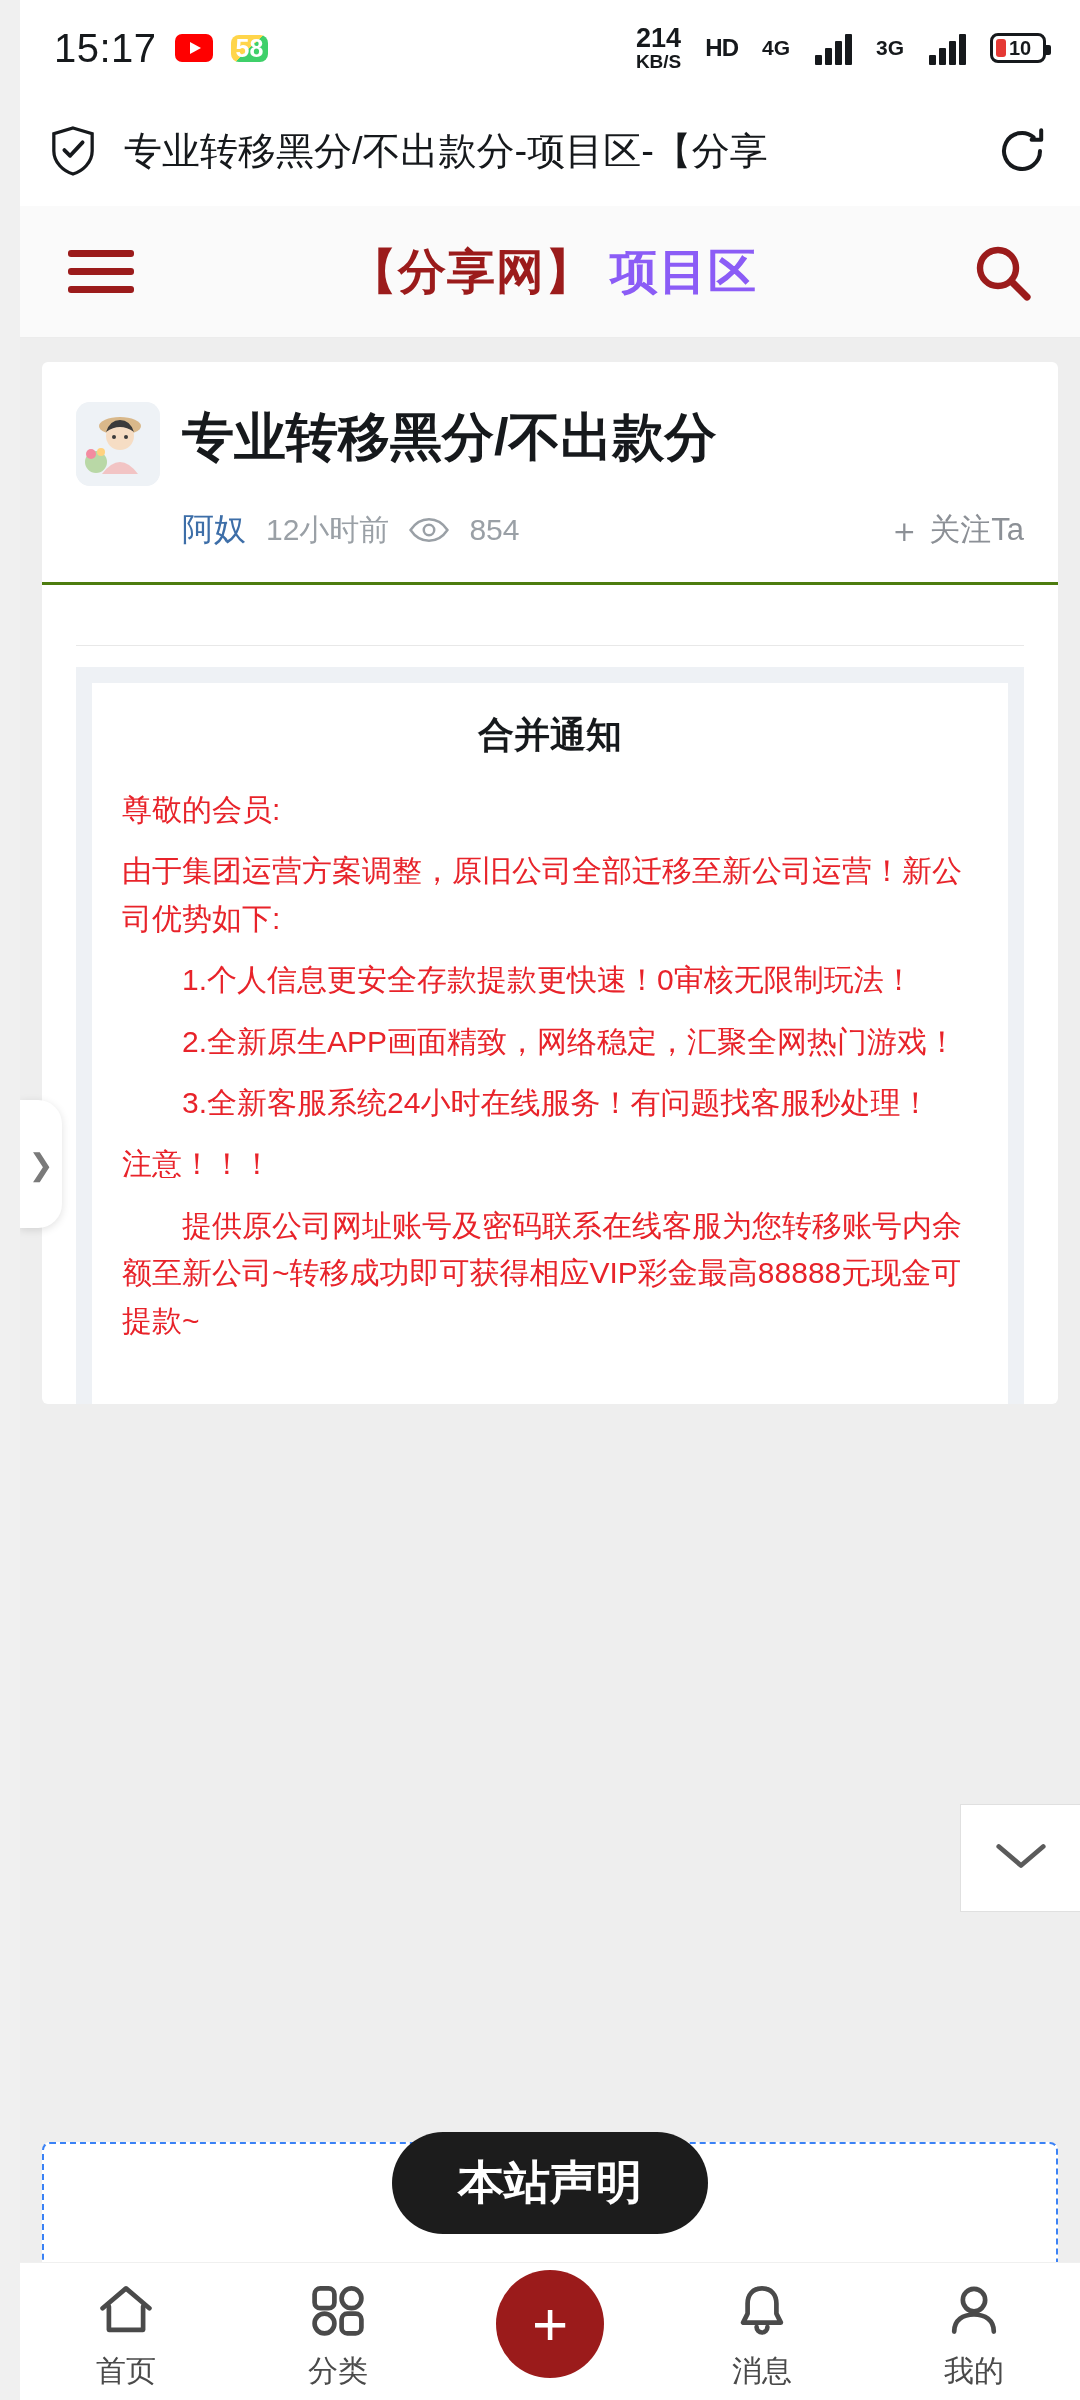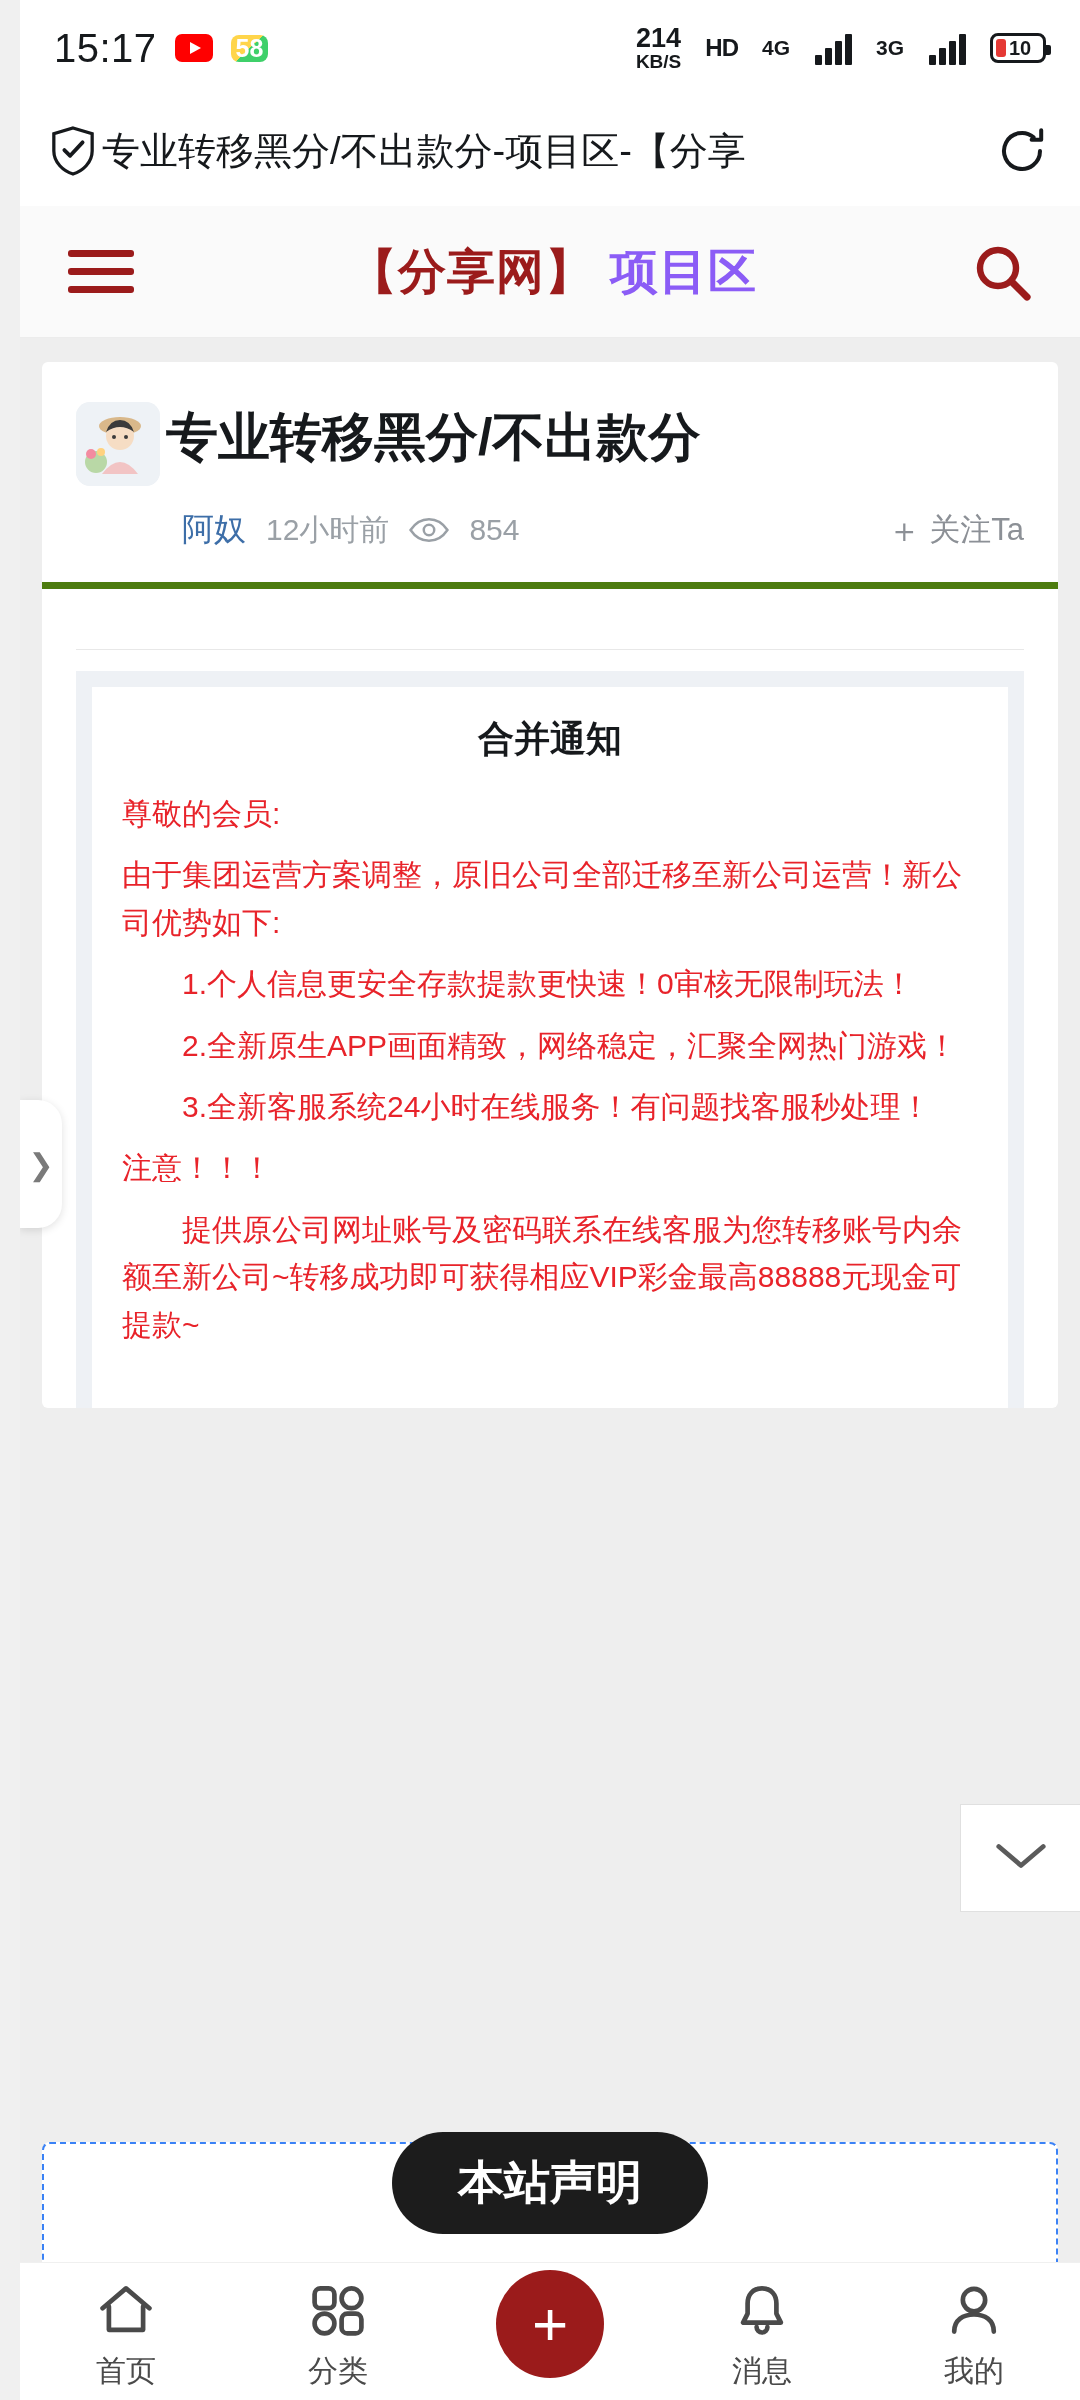--- a/index.html
+++ b/index.html
@@ -54,21 +54,21 @@
   .battery::after {
     content: ""; position: absolute; right: -8px; top: 9px; width: 5px; height: 10px;
     background: #16191c; border-radius: 0 2px 2px 0;
   }
   .battery .lvl { width: 10px; height: 100%; background: #e53935; border-radius: 3px; }
   .battery .num { font-size: 20px; color: #16191c; font-weight: bold; margin-left: 3px; }
 
   
   .addrbar {
     height: 110px; background: #ffffff;
-    display: flex; align-items: center; gap: 6px; padding: 0 30px;
+    display: flex; align-items: center; gap: 28px; padding: 0 30px;
     position: relative;
   }
   .shield {
     width: 46px; height: 50px; flex: 0 0 auto;
   }
   .addr-title {
     flex: 1; font-size: 38px; color: #16191c; white-space: nowrap;
     overflow: hidden; position: relative;
     -webkit-mask-image: linear-gradient(to right, #000 85%, transparent 100%);
     mask-image: linear-gradient(to right, #000 85%, transparent 100%);
@@ -87,30 +87,30 @@
   }
   .site-title { font-size: 48px; font-weight: bold; color: #9b1b1b; letter-spacing: 1px; }
   .site-title .sep { display: inline-block; width: 16px; }
   .site-title .sub { color: #8b5cf6; font-weight: bold; }
   .search-ic { width: 60px; height: 60px; }
 
   
   .content { background: #eeeeee; padding: 24px 22px 0 22px; height: 1924px; overflow: hidden; position: relative; }
   .card { background: #ffffff; border-radius: 6px; overflow: hidden; }
 
-  .post-head { display: flex; align-items: flex-start; gap: 6px; padding: 40px 34px 0 34px; }
+  .post-head { display: flex; align-items: flex-start; gap: 22px; padding: 40px 34px 0 34px; }
   .avatar {
     width: 84px; height: 84px; border-radius: 14px; flex: 0 0 auto;
     background: #eef2f6; position: relative; overflow: hidden;
   }
   .post-title { font-size: 52px; font-weight: bold; color: #16191c; line-height: 1.15; padding-top: 6px; }
 
   .post-meta {
     display: flex; align-items: center; padding: 22px 34px 30px 140px; gap: 20px;
-    border-bottom: 7px solid #4d7c0f;
+    border-bottom: 3px solid #4d7c0f;
   }
   .meta-author { font-size: 32px; color: #3d6ea8; }
   .meta-time { font-size: 30px; color: #9aa0a6; }
   .eye { width: 40px; height: 26px; }
   .meta-views { font-size: 30px; color: #9aa0a6; }
   .follow { margin-left: auto; font-size: 31px; color: #8c9096; display: flex; align-items: center; gap: 8px; }
   .plus-small { font-size: 34px; color: #8c9096; line-height: 1; }
 
   .post-body { padding: 34px 34px 0 34px; }
   .para { font-size: 38px; line-height: 1.62; color: #16191c; }

